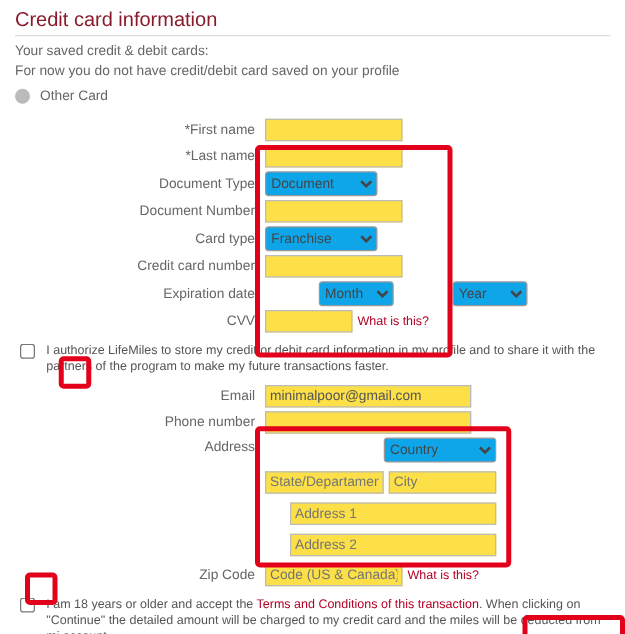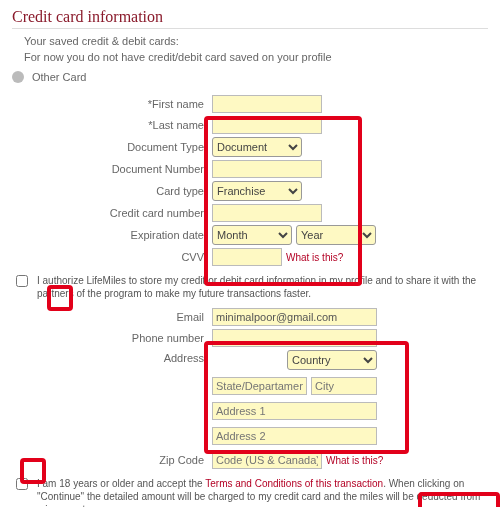--- a/index.html
+++ b/index.html
@@ -12,47 +12,46 @@
     background: #fff;
     width: 500px;
   }
   h2 {
     font-size: 16px;
     font-weight: normal;
     color: #8a1a2b;
     margin: 0 0 6px 0;
     border-bottom: 1px solid #ddd;
     padding-bottom: 2px;
-    font-family: Liberation Serif, serif;
   }
-  .subtext { color: #666; margin: 4px 12px; }
+  .subtext { color: #666; margin: 4px 0; }
   .other-card { margin: 8px 0 12px 0; display:flex; align-items:center; gap:8px; color:#666;}
   .radio-dot {
     width:12px; height:12px; border-radius:50%; background:#bbb; display:inline-block;
   }
   .form-row {
     display:flex; align-items:center; margin:3px 0;
   }
   .form-row label {
     width: 200px; text-align:right; padding-right:8px; color:#666;
   }
   .form-row .controls { display:flex; gap:4px; align-items:center; }
   input[type=text] {
     height:18px; border:1px solid #bbb; font-size:11px; padding:1px 3px;
-    background:#fef9c3; color:#555;
+    background:#fde047; color:#555;
   }
   input.w-med { width:110px; }
   input.w-sm  { width:70px; }
   input.w-full{ width:165px; }
   select {
-    height:20px; font-size:11px; border:1px solid #999; background:#fef9c3; color:#444;
+    height:20px; font-size:11px; border:1px solid #999; background:#0ea5e9; color:#444;
     border-radius:3px;
   }
   select.w-med { width:90px; }
-  select.w-sm  { width:80px; }
+  select.w-sm  { width:60px;margin-left:43px; }
   .link { color:#b30024; text-decoration:none; font-size:10px; }
   .checkbox-row { display:flex; gap:6px; margin:8px 0; font-size:10px; color:#555; line-height:1.3;}
   .checkbox-row input[type=checkbox]{ margin-top:1px; width:12px; height:12px; }
   .billing-fields .form-row label { width:200px; }
   .stack-input { margin-bottom:3px; }
   .two-col { display:flex; gap:4px; }
   
   .hl { position:absolute; border:4px solid #e2001a; border-radius:4px; pointer-events:none; }
   .wrap { position:relative; }
 </style>
@@ -140,21 +139,21 @@
       <div class="controls">
           <input type="text" class="w-full" value="" style="">
         </div>
     </div>
     <div class="form-row" style="align-items:flex-start;">
       <label style="padding-top:2px;">Address</label>
       <div class="controls" style="flex-direction:column; align-items:flex-end;">
         <select class="w-med stack-input"><option>Country</option></select>
         <div class="two-col stack-input">
           <input type="text" style="width: 95px;" placeholder="State/Departament">
-          <input type="text" style="width: 66px;" placeholder="City">
+          <input type="text" style="width: 86px;" placeholder="City">
         </div>
         <input type="text" class="w-full stack-input" placeholder="Address 1" style="">
         <input type="text" class="w-full stack-input" placeholder="Address 2" style="">
       </div>
     </div>
     <div class="form-row">
       <label>Zip Code</label>
       <div class="controls">
         <input type="text" class="w-med" placeholder="Code (US &amp; Canada)" style="">
         <a href="#" class="link">What is this?</a>

